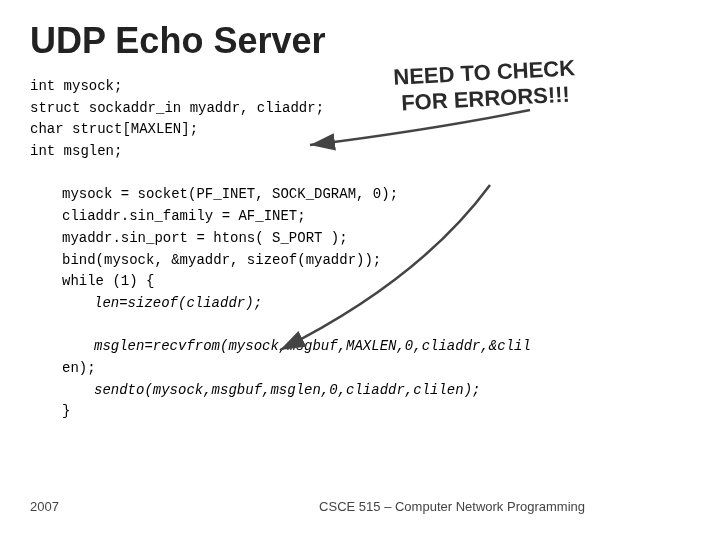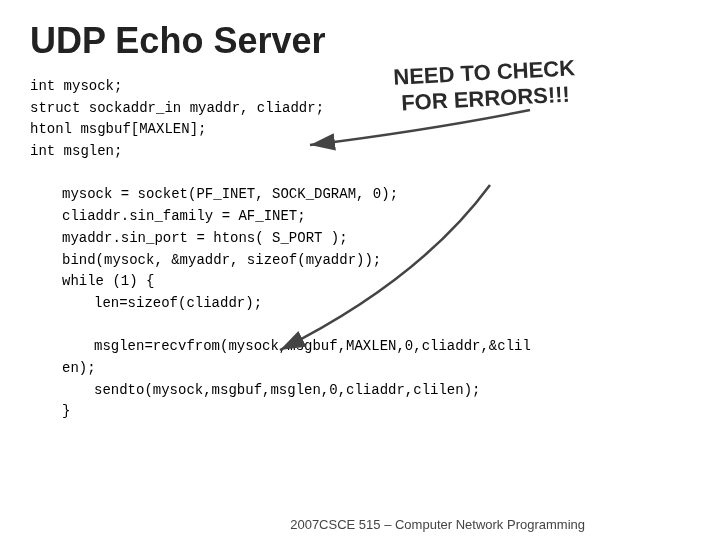--- a/index.html
+++ b/index.html
@@ -38,20 +38,21 @@
     .code-line {
       white-space: pre;
     }
 
     .code-indent1 {
       margin-left: 32px;
     }
 
     .code-indent2 {
       margin-left: 64px;
+      font-style: italic;
     }
 
     .annotation-box {
       position: absolute;
       top: 60px;
       right: 30px;
       width: 200px;
       text-align: center;
       transform: rotate(-8deg);
     }
@@ -65,25 +66,25 @@
     }
 
     
     .arrow-svg {
       position: absolute;
       pointer-events: none;
     }
 
     .footer {
       position: absolute;
-      bottom: 8px;
+      bottom: 26px;
       left: 0;
       right: 0;
       display: flex;
-      justify-content: flex-end;
+      justify-content: space-between;
       align-items: center;
       padding: 0 30px;
       font-size: 13px;
       color: #444444;
     }
 
     .footer-year {
       font-size: 13px;
     }
 
@@ -95,21 +96,21 @@
 <body>
 
 <div class="slide-container">
 
   <div class="slide-title">UDP Echo Server</div>
 
   <div class="code-block">
     
     <div class="code-line">int mysock;</div>
     <div class="code-line">struct sockaddr_in myaddr, cliaddr;</div>
-    <div class="code-line">htonl msgbuf[MAXLEN];</div>
+    <div class="code-line">char struct[MAXLEN];</div>
     <div class="code-line">int msglen;</div>
     <br>
     
     <div class="code-line code-indent1">mysock = socket(PF_INET, SOCK_DGRAM, 0);</div>
     <div class="code-line code-indent1">cliaddr.sin_family = AF_INET;</div>
     <div class="code-line code-indent1">myaddr.sin_port = htons( S_PORT );</div>
     <div class="code-line code-indent1">bind(mysock, &amp;myaddr, sizeof(myaddr));</div>
     <div class="code-line code-indent1">while (1) {</div>
     <div class="code-line code-indent2">len=sizeof(cliaddr);</div>
     <br>

